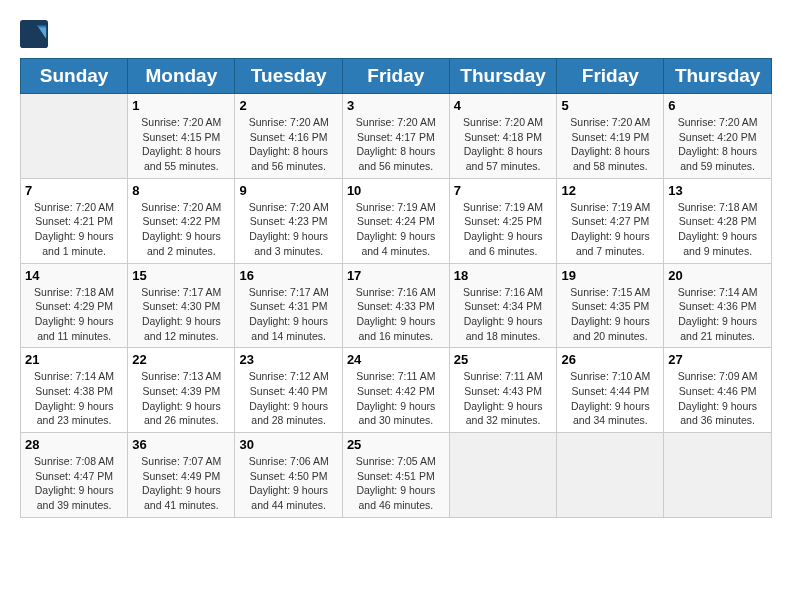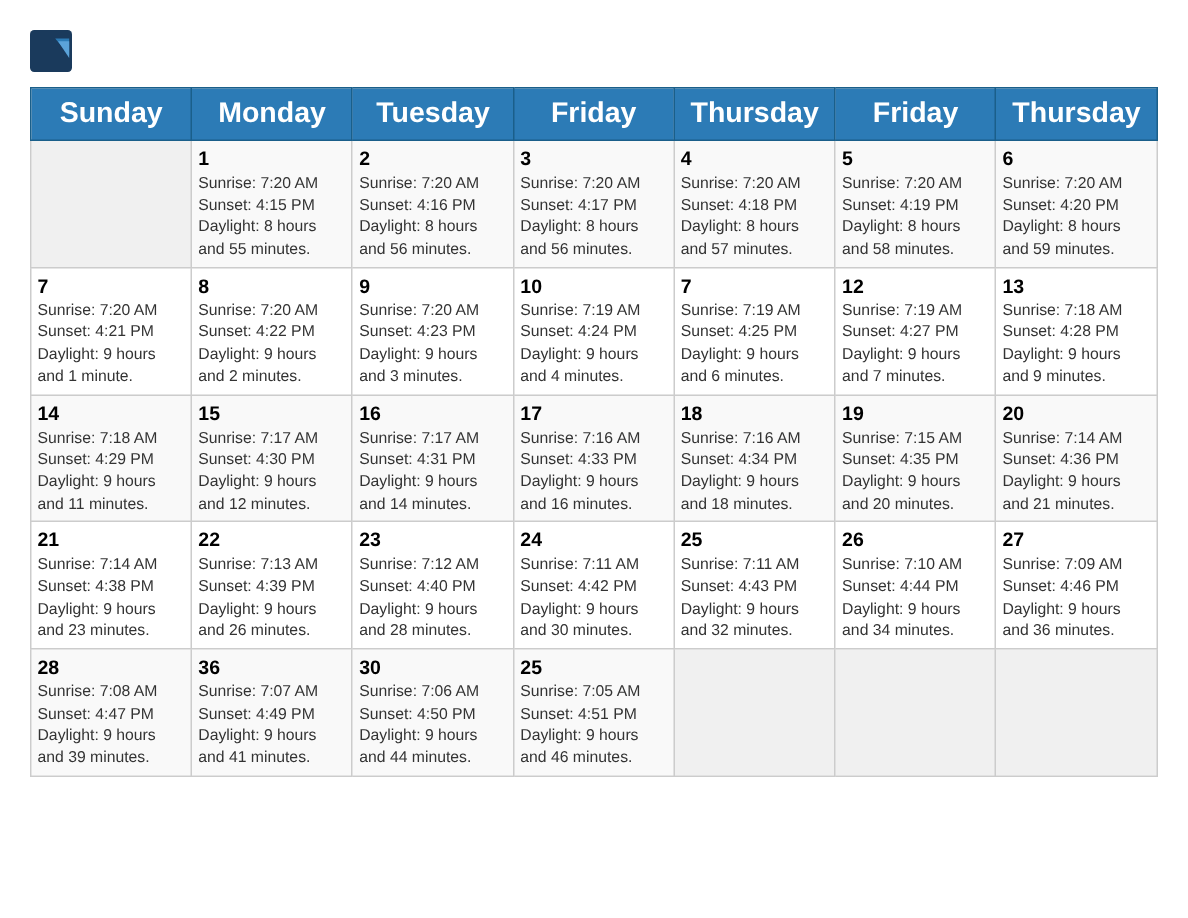--- a/index.html
+++ b/index.html
@@ -77,20 +77,21 @@
     .day-num {
       font-weight: bold;
       font-size: 13px;
       display: block;
       margin-bottom: 2px;
     }
     .cell-text {
       color: #333;
       line-height: 1.4;
       font-size: 10.5px;
+      text-align: center;
     }
     .empty-cell {
       background-color: #f0f0f0 !important;
     }
   </style>
 </head>
 <body>
 
 <div class="header">
   <div class="logo">

